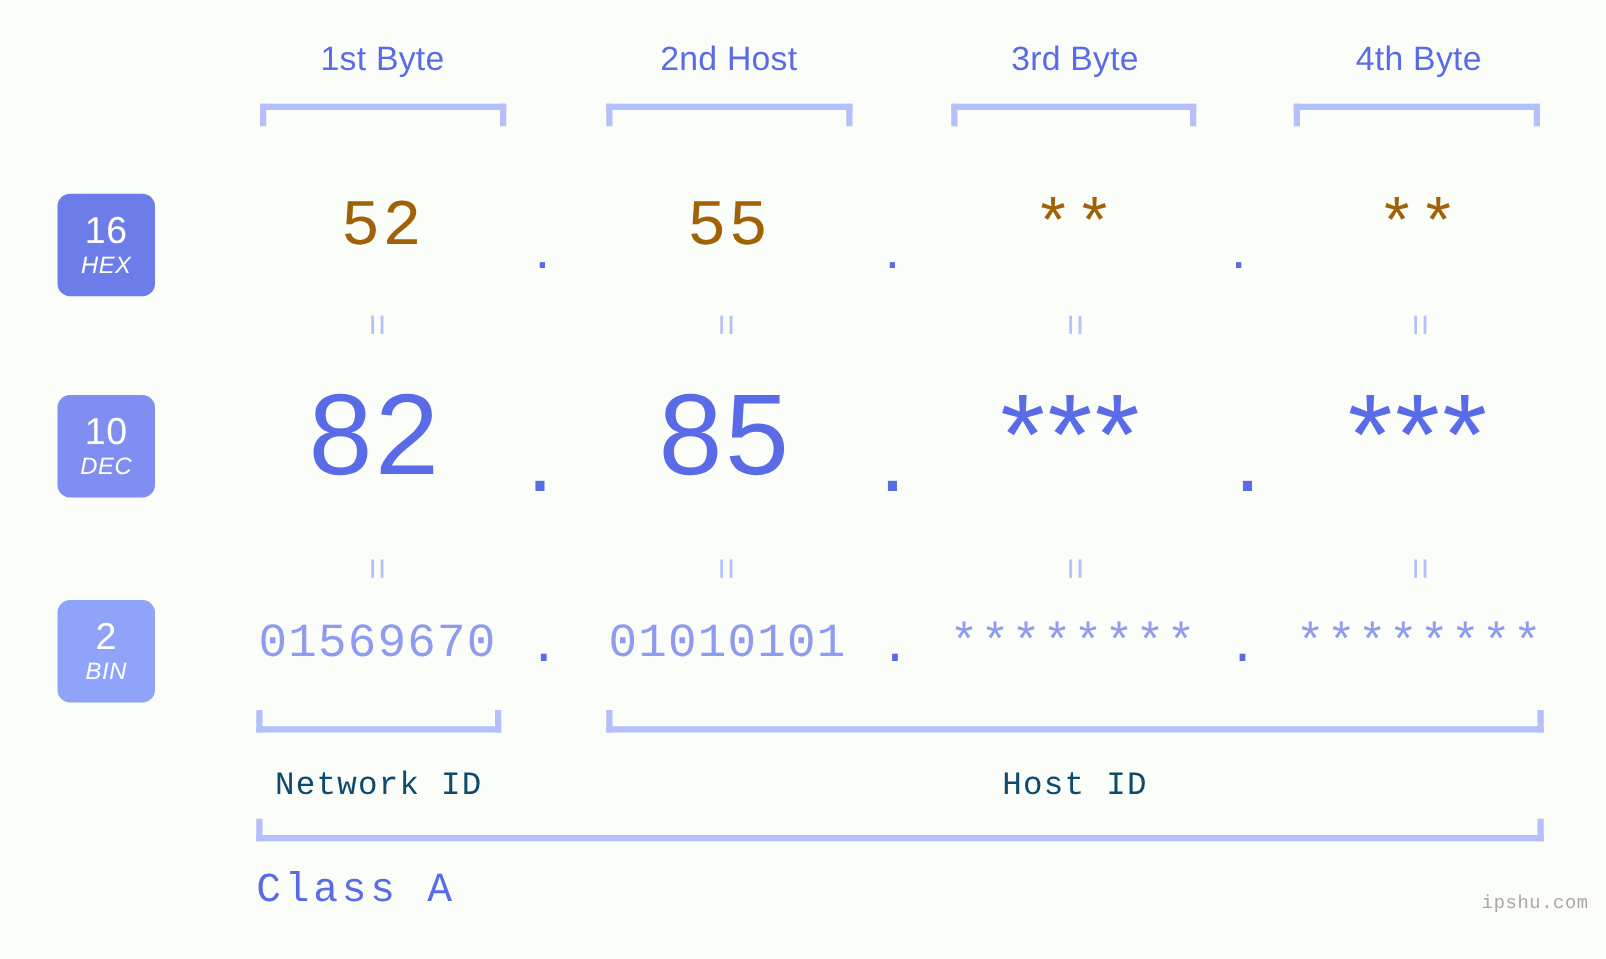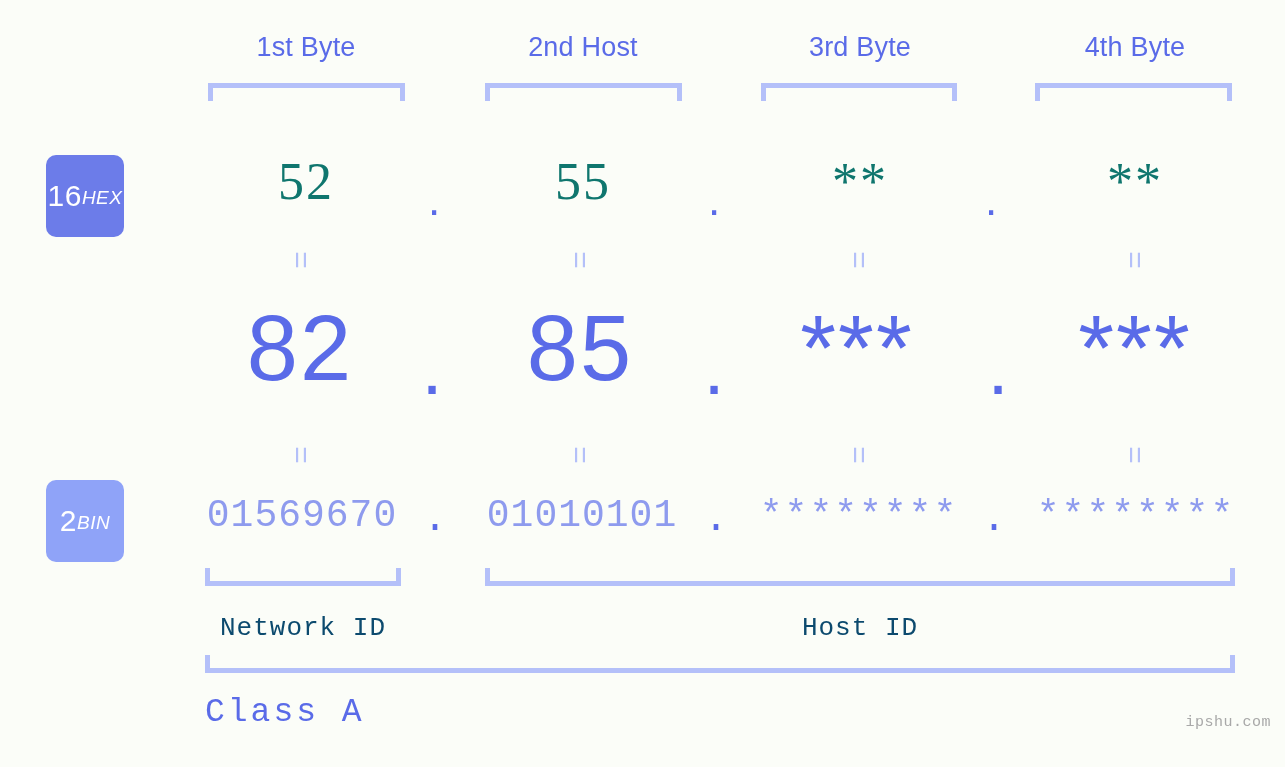--- a/index.html
+++ b/index.html
@@ -58,21 +58,21 @@
   
   .base-badge {
     position: absolute;
     left: 46px;
     width: 78px;
     border-radius: 10px;
     color: #ffffff;
     text-align: center;
     font-family: "Liberation Sans", sans-serif;
     display: flex;
-    flex-direction: row;
+    flex-direction: column;
     align-items: center;
     justify-content: center;
     line-height: 1;
   }
   .base-badge .radix {
     font-size: 30px;
     font-weight: 400;
     letter-spacing: 0.5px;
   }
   .base-badge .tag {
@@ -88,23 +88,23 @@
 
   
   .val-cell {
     position: absolute;
     width: 240px;
     text-align: center;
     white-space: nowrap;
   }
   .row-hex .val-cell {
     top: 152px;
-    font-family: Liberation Serif, serif;
+    font-family: Liberation Mono, monospace;
     font-size: 52px;
-    color: #0f766e;
+    color: #a16207;
     letter-spacing: 2px;
   }
   .row-dec .val-cell {
     top: 296px;
     font-family: "Liberation Sans", sans-serif;
     font-size: 92px;
     color: #5a6be8;
     letter-spacing: 2px;
   }
   .row-bin .val-cell {
@@ -189,20 +189,24 @@
   <div class="byte-header" style="left:1015px;">4th Byte</div>
 
   <div class="top-bracket" style="left:208px; width:197px;"></div>
   <div class="top-bracket" style="left:485px; width:197px;"></div>
   <div class="top-bracket" style="left:761px; width:196px;"></div>
   <div class="top-bracket" style="left:1035px; width:197px;"></div>
 
   <div class="base-badge" id="badge-hex">
     <span class="radix">16</span>
     <span class="tag">HEX</span>
+  </div>
+  <div class="base-badge" id="badge-dec">
+    <span class="radix">10</span>
+    <span class="tag">DEC</span>
   </div>
   <div class="base-badge" id="badge-bin">
     <span class="radix">2</span>
     <span class="tag">BIN</span>
   </div>
 
   <div class="row-hex">
     <div class="val-cell" style="left:186px;">52</div>
     <div class="sep-dot sep-hex" style="left:414px;">.</div>
     <div class="val-cell" style="left:463px;">55</div>

